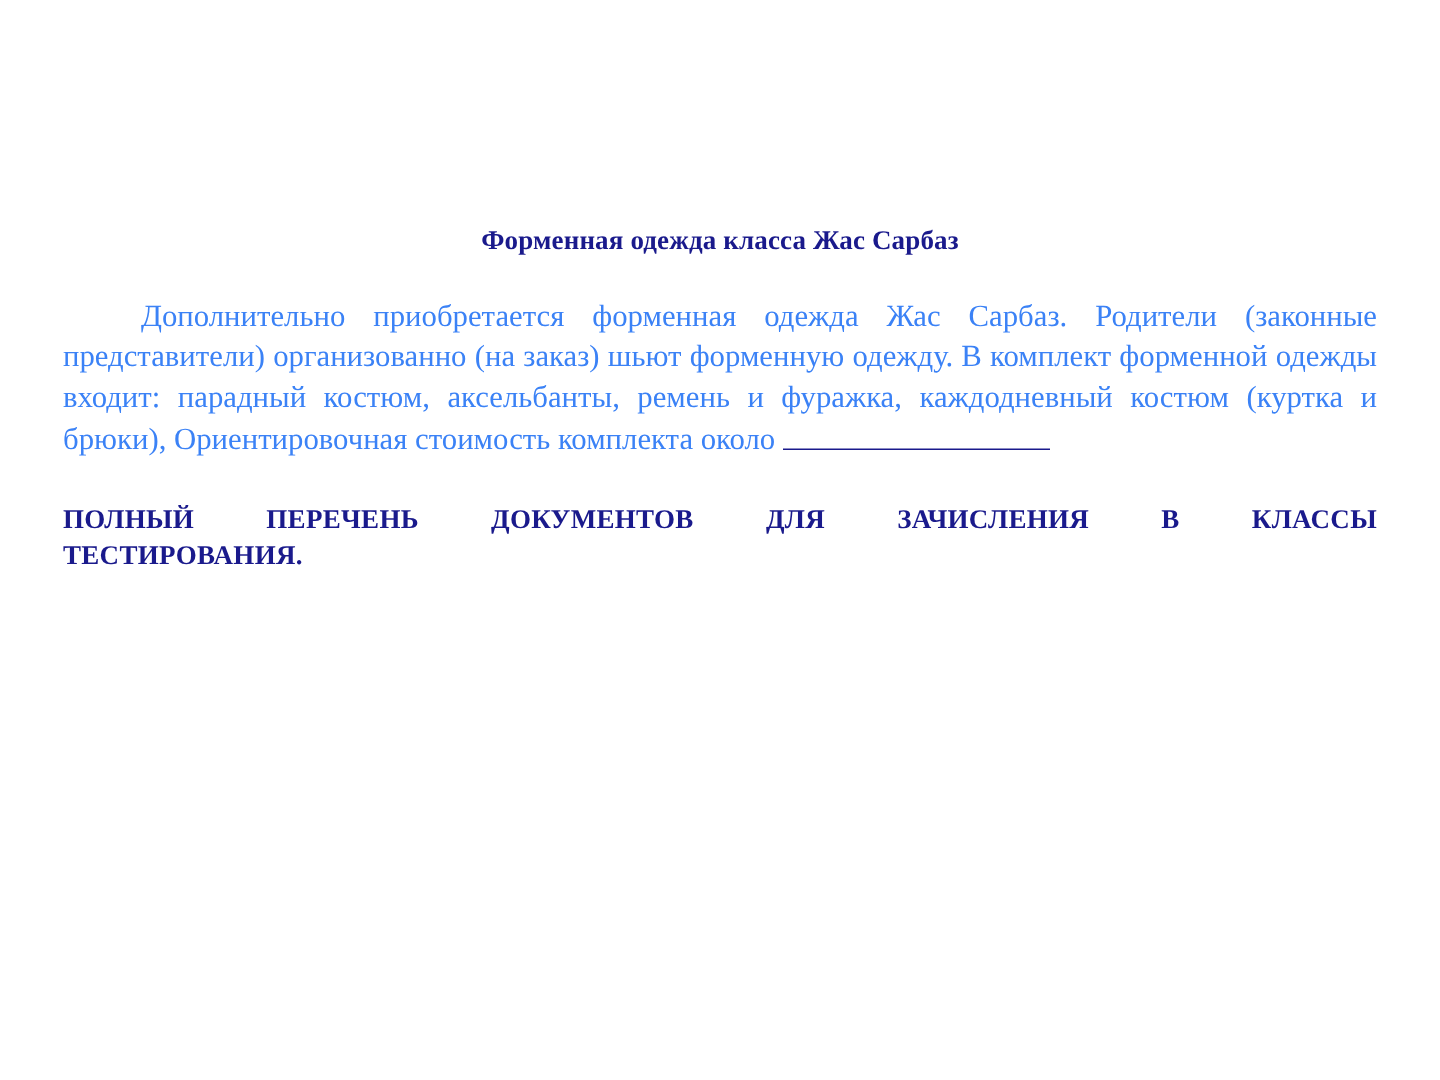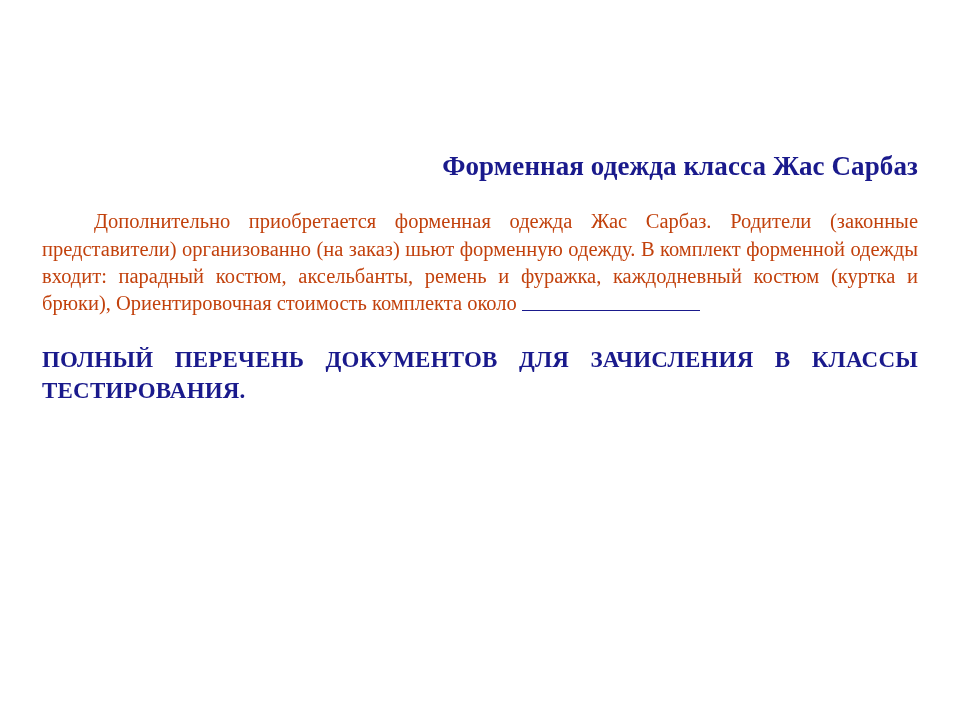--- a/index.html
+++ b/index.html
@@ -21,46 +21,46 @@
     background: #ffffff;
     box-sizing: border-box;
   }
   .content {
     position: absolute;
     left: 42px;
     top: 150px;
     width: 876px;
   }
   .doc-title {
-    text-align: right;
+    text-align: center;
     font-weight: bold;
-    font-size: 27px;
+    font-size: 18px;
     line-height: 1.2;
     color: #1a1a8c;
     margin: 0 0 26px 0;
     letter-spacing: 0.1px;
   }
   .body-paragraph {
     font-size: 20.5px;
     line-height: 1.33;
     text-align: justify;
     text-justify: inter-word;
-    color: #c2410c;
+    color: #3b82f6;
     margin: 0 0 26px 0;
     text-indent: 52px;
   }
   .body-paragraph .blank-line {
     display: inline-block;
     border-bottom: 1px solid #1a1a8c;
     width: 178px;
     vertical-align: baseline;
     height: 0.95em;
   }
   .notice-paragraph {
-    font-size: 23px;
+    font-size: 18px;
     font-weight: bold;
     line-height: 1.35;
     text-align: justify;
     text-justify: inter-word;
     text-transform: uppercase;
     color: #1a1a8c;
     margin: 0;
     letter-spacing: 0.2px;
   }
   

